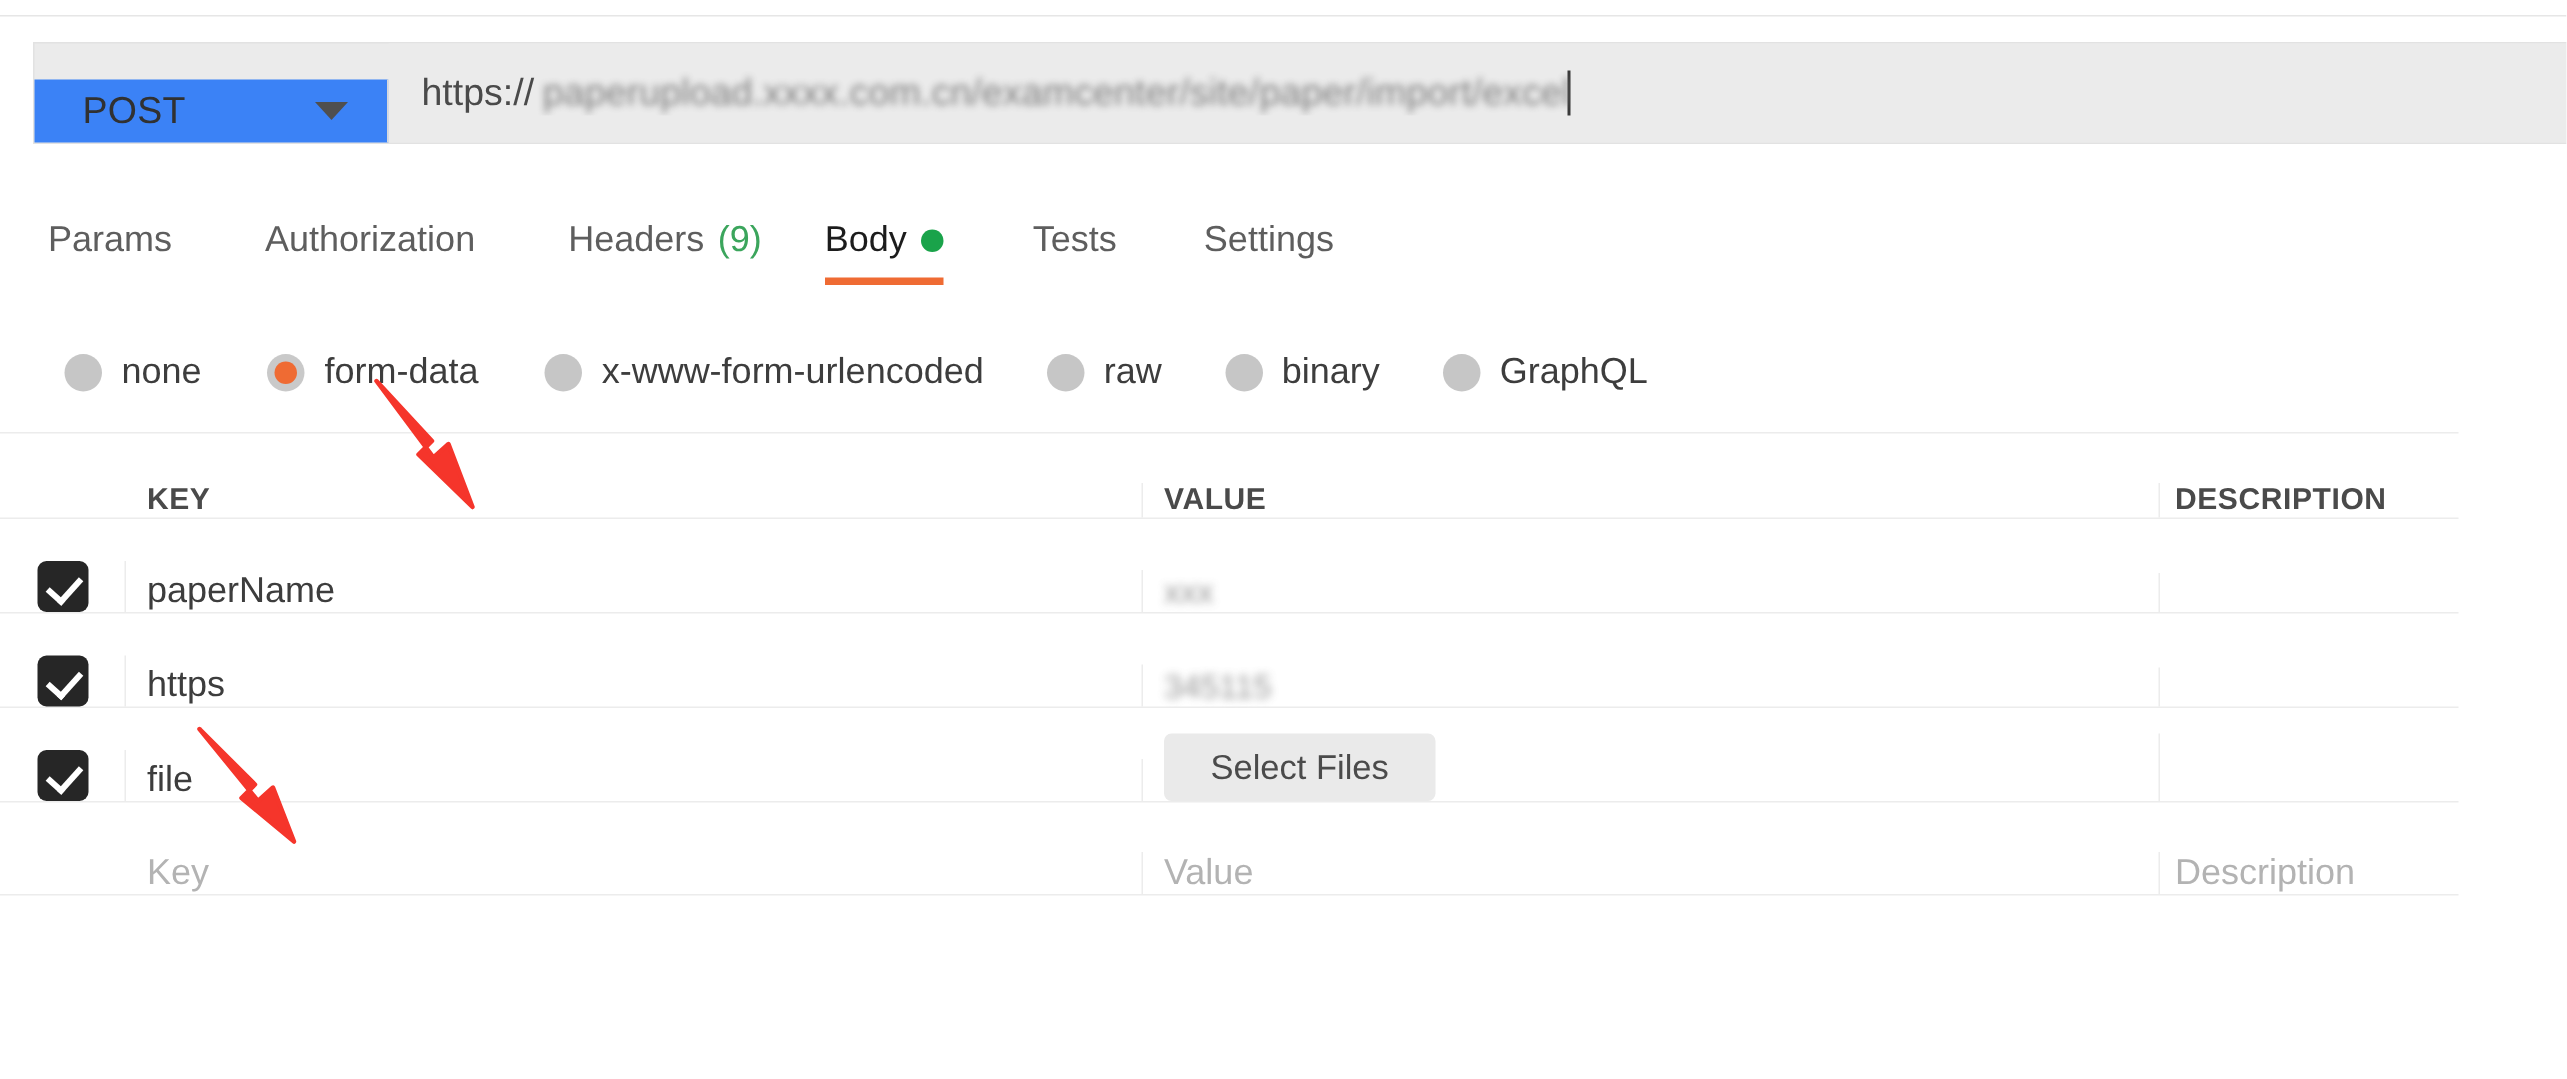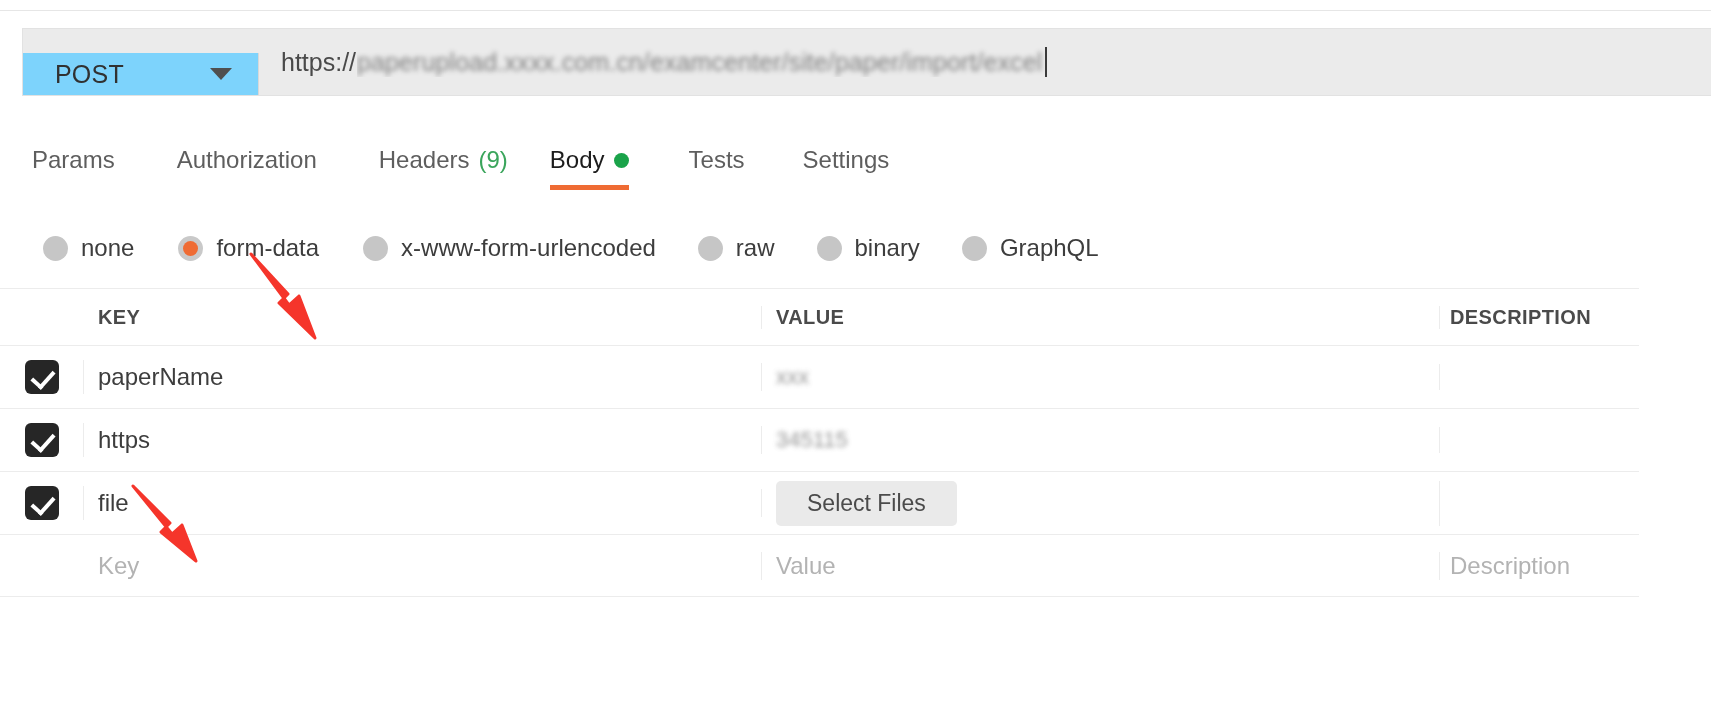--- a/index.html
+++ b/index.html
@@ -40,21 +40,21 @@
     border: 1px solid #e2e2e2;
     border-right: none;
   }
 
   .method-select {
     width: 236px;
     display: flex;
     align-items: center;
     justify-content: space-between;
     padding: 0 26px 0 32px;
-    background: #7dd3fc;
+    background: #3b82f6;
     border-right: 1px solid #d8d8d8;
     cursor: pointer;
     margin-top: 24px;
   }
 
   .method-label {
     font-size: 25px;
     color: #313131;
     letter-spacing: 0.2px;
   }
@@ -68,20 +68,21 @@
 
   .url-field {
     flex: 1;
     display: flex;
     align-items: center;
     padding-left: 22px;
     background: #ebebeb;
     cursor: text;
     overflow: hidden;
     position: relative;
+    text-align: right;
   }
 
   .url-proto {
     font-size: 25px;
     color: #4a4a4a;
     white-space: nowrap;
   }
 
   
   .url-redacted {
@@ -187,21 +188,21 @@
 
   
   .table {
     position: absolute;
     top: 288px;
     left: 0;
     width: 1711px;
   }
   .trow {
     display: flex;
-    align-items: center;
+    align-items: flex-end;
     border-top: 1px solid #ececec;
     width: 1639px;
   }
   .trow.head { border-top: 1px solid #ececec; }
   .trow.last { border-bottom: 1px solid #ececec; }
 
   .cell-check {
     width: 84px;
     flex: none;
     border-right: 1px solid #ececec;

